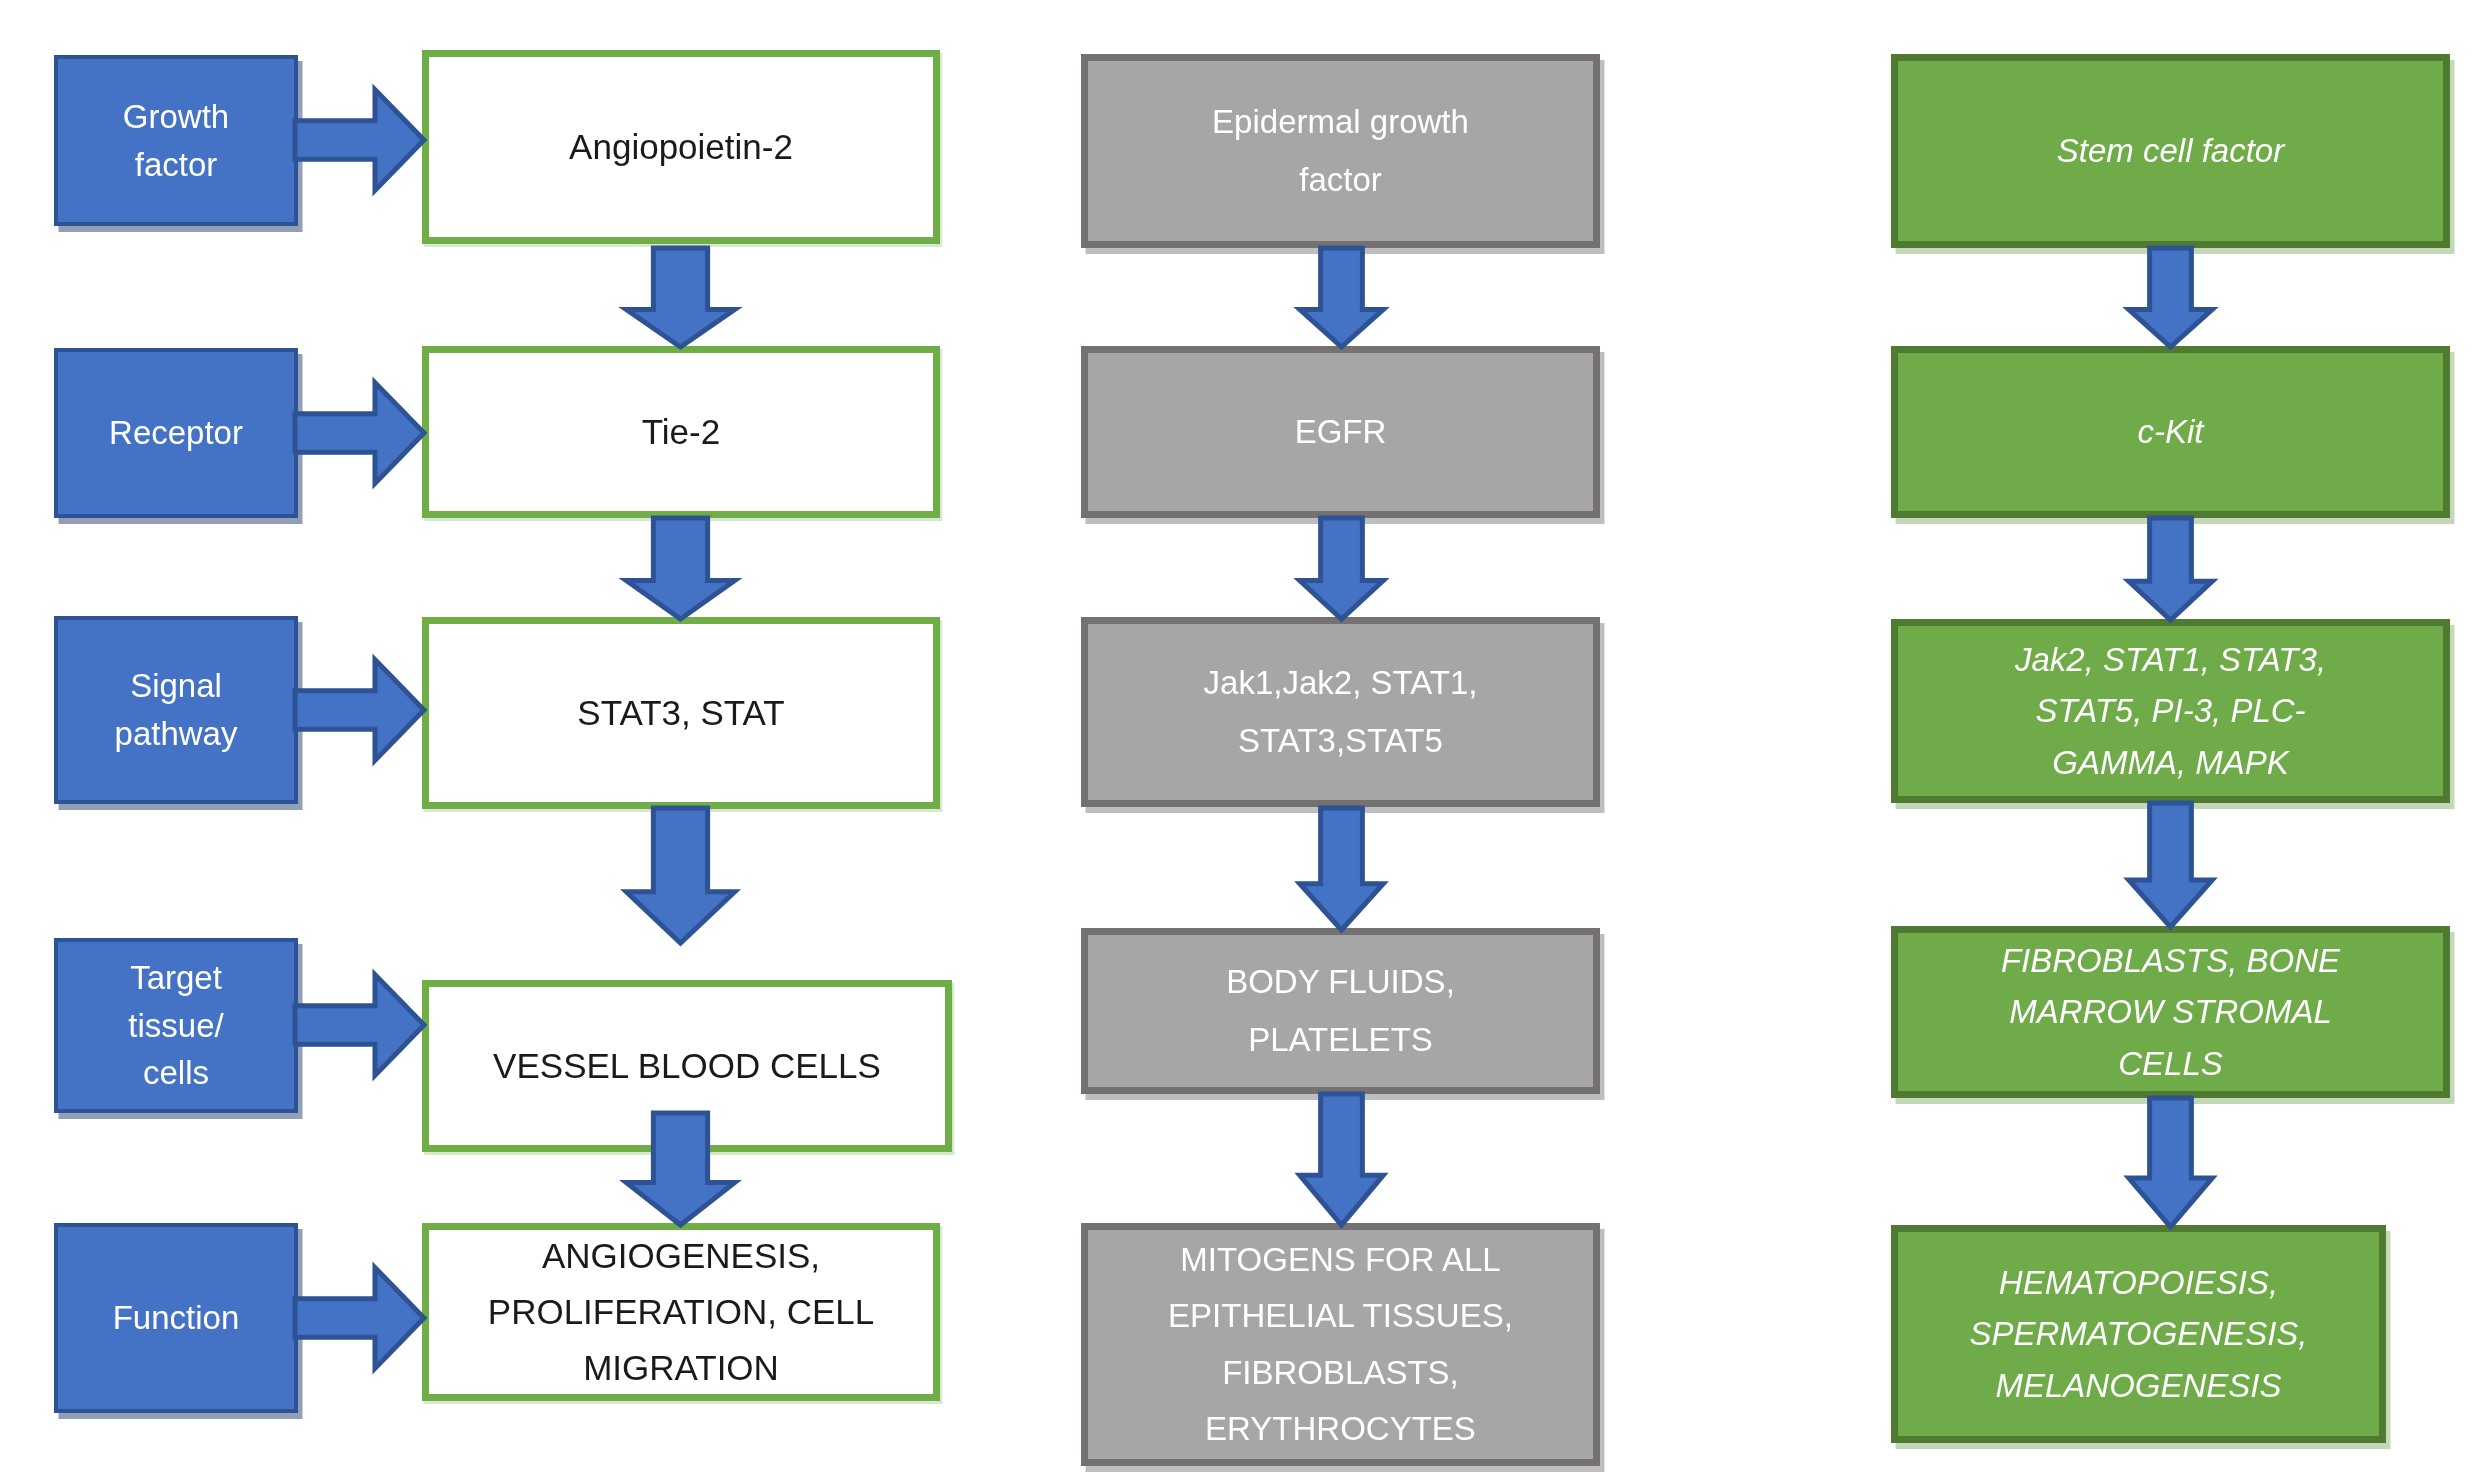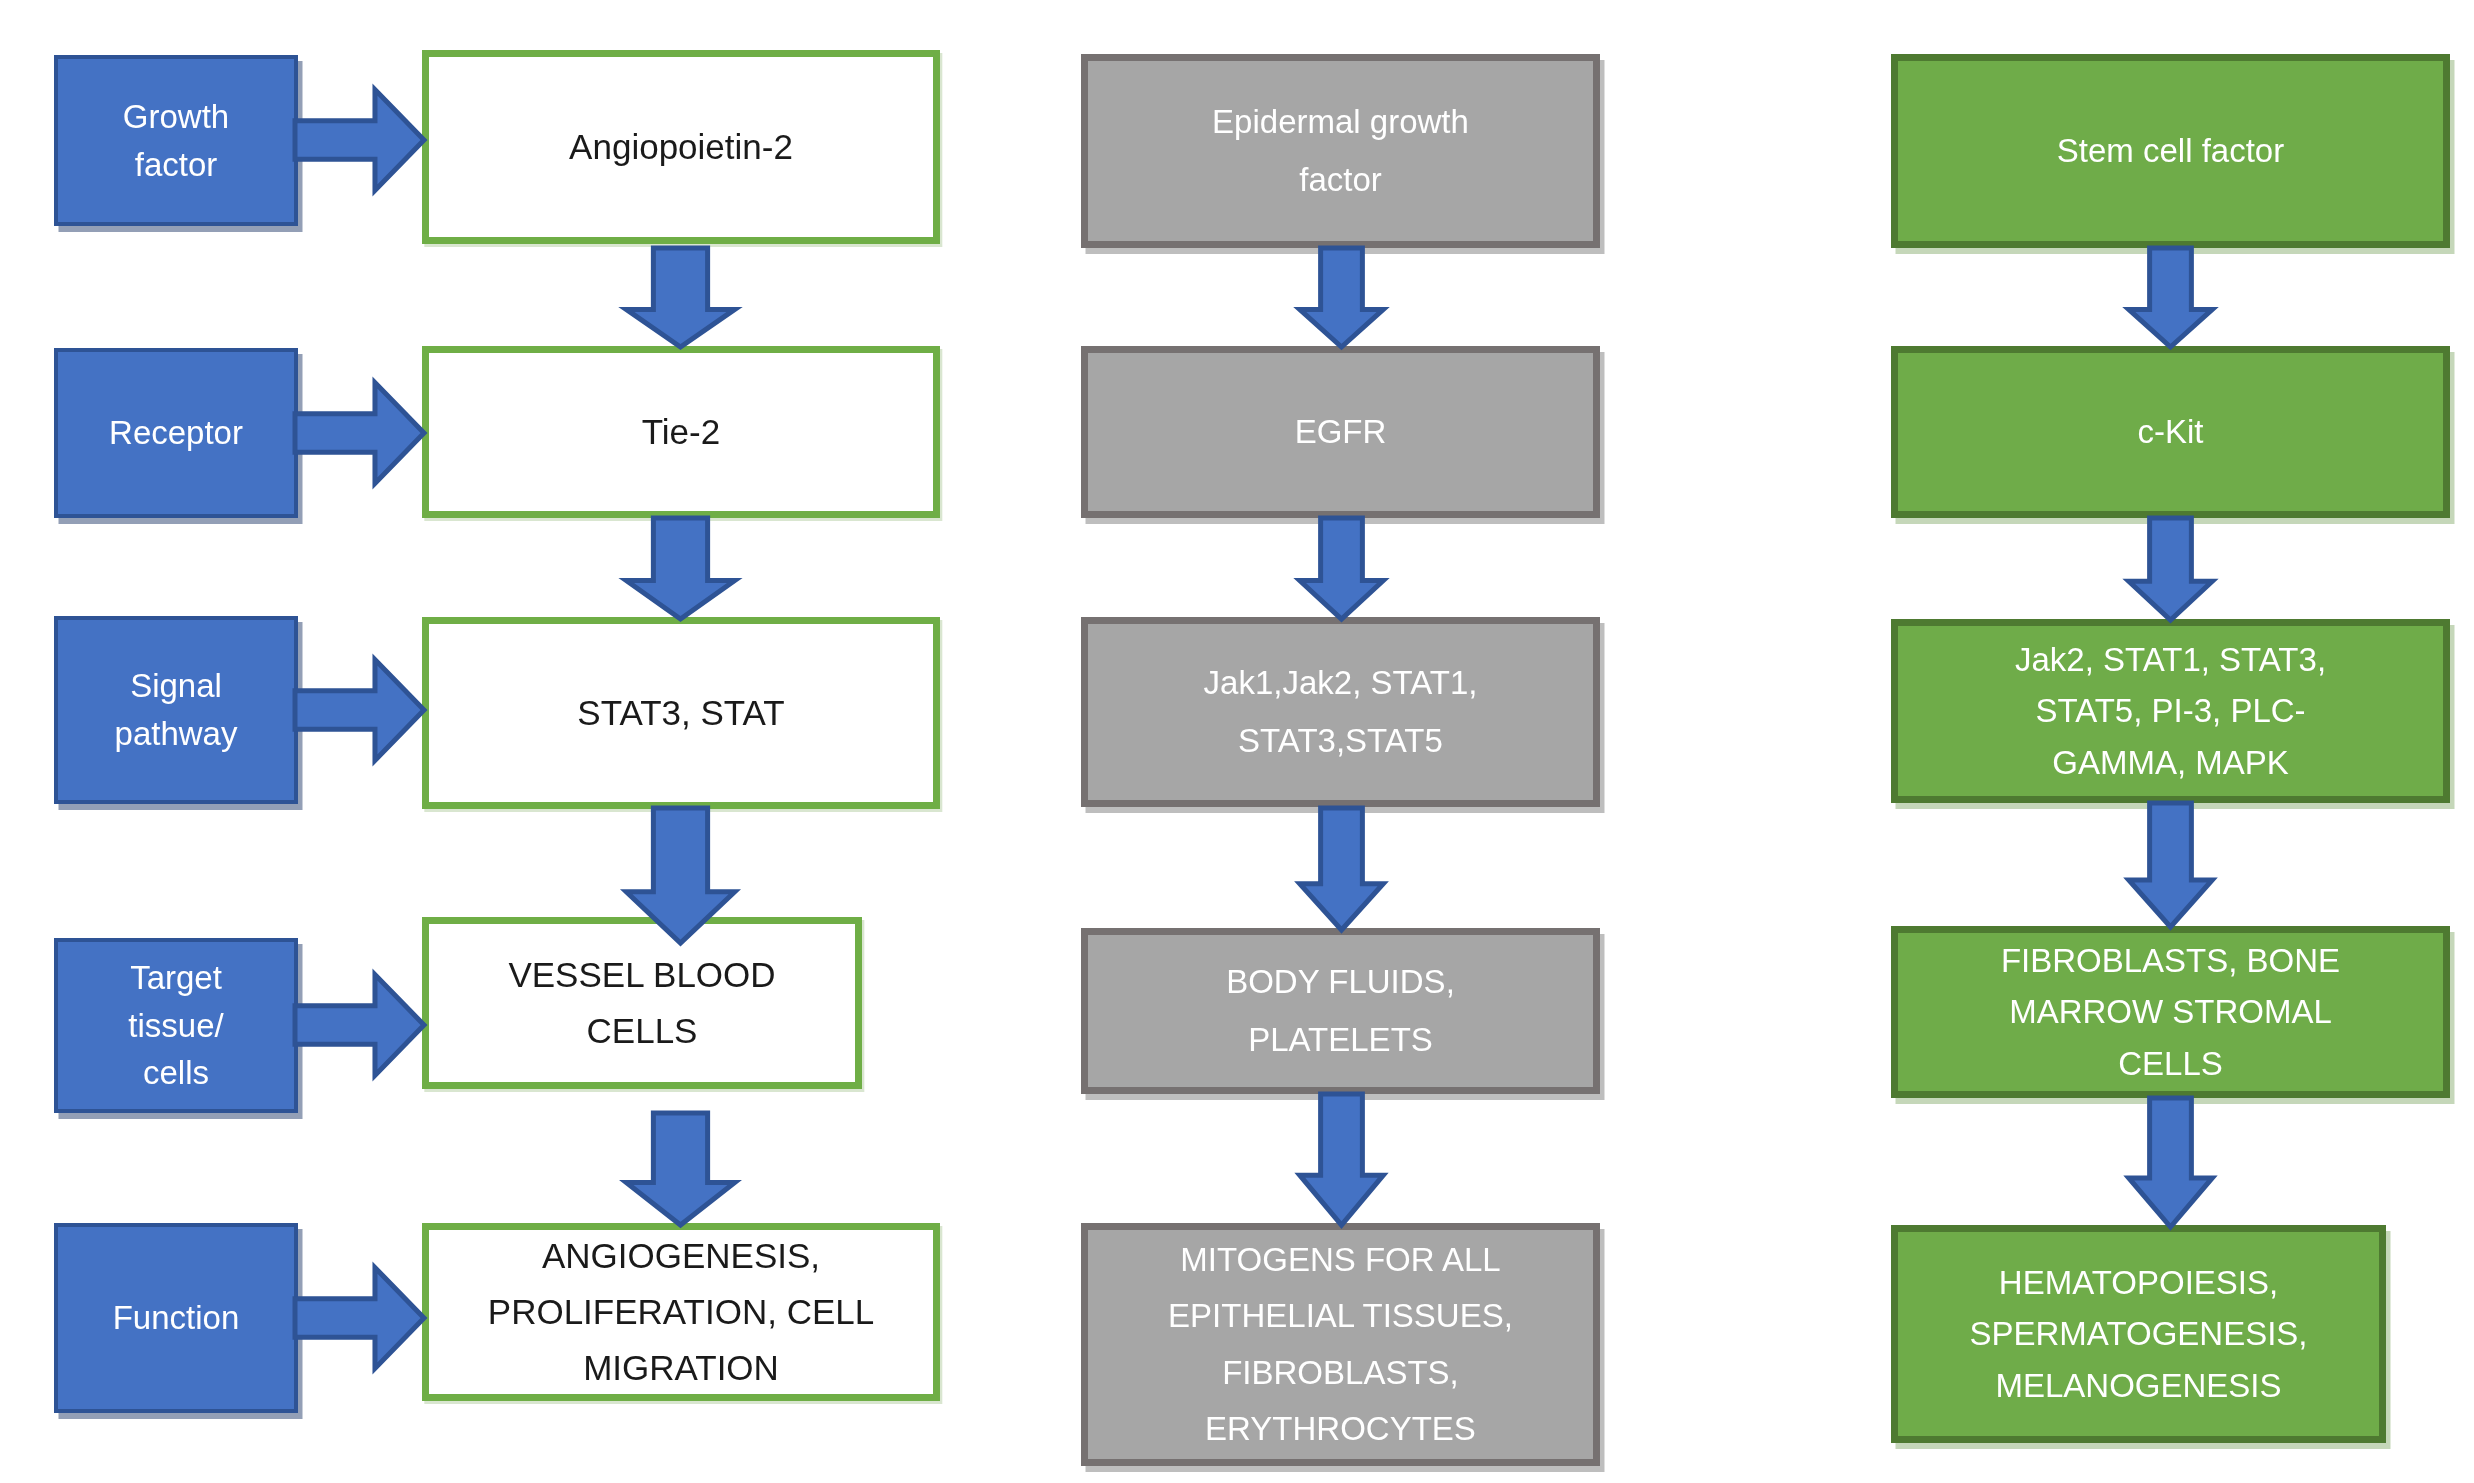--- a/index.html
+++ b/index.html
@@ -31,20 +31,21 @@
   }
   .gray-box{
     background:var(--gray-fill);border:7.5px solid var(--gray-border);
     color:var(--box-text-light);font-size:33px;line-height:1.75;padding:8px 30px;
     box-shadow:4.5px 6px 0 rgba(110,110,110,.45);
   }
   .green-box{
     background:var(--green-fill);border:7.5px solid var(--green-border);
     color:var(--box-text-light);font-size:33px;line-height:1.55;padding:0 36px;
     box-shadow:4.5px 6px 0 rgba(140,175,115,.5);
+    font-style:italic;
   }
   .arrow{position:absolute;overflow:visible;}
   .arrow polygon{fill:var(--blue-fill);stroke:var(--blue-border);stroke-width:5;}
 </style>
 </head>
 <body>
 
 <div id="canvas">
 
   <div class="box label-box" style="left:54px;top:55px;width:244px;height:171px">Growth
@@ -53,21 +54,21 @@
   <div class="box label-box" style="left:54px;top:616px;width:244px;height:188px">Signal
 pathway</div>
   <div class="box label-box" style="left:54px;top:938px;width:244px;height:175px">Target
 tissue/
 cells</div>
   <div class="box label-box" style="left:54px;top:1223px;width:244px;height:190px">Function</div>
 
   <div class="box white-box" style="left:422px;top:50px;width:518px;height:194px">Angiopoietin-2</div>
   <div class="box white-box" style="left:422px;top:346px;width:518px;height:172px">Tie-2</div>
   <div class="box white-box" style="left:422px;top:617px;width:518px;height:192px">STAT3, STAT</div>
-  <div class="box white-box" style="left:422px;top:917px;width:440px;height:172px">VESSEL BLOOD CELLS</div>
+  <div class="box white-box" style="left:422px;top:980px;width:530px;height:172px">VESSEL BLOOD CELLS</div>
   <div class="box white-box" style="left:422px;top:1223px;width:518px;height:178px">ANGIOGENESIS,
 PROLIFERATION, CELL
 MIGRATION</div>
 
   <div class="box gray-box" style="left:1081px;top:54px;width:519px;height:194px">Epidermal growth
 factor</div>
   <div class="box gray-box" style="left:1081px;top:346px;width:519px;height:172px">EGFR</div>
   <div class="box gray-box" style="left:1081px;top:617px;width:519px;height:190px">Jak1,Jak2, STAT1,
 STAT3,STAT5</div>
   <div class="box gray-box" style="left:1081px;top:928px;width:519px;height:166px">BODY FLUIDS,

